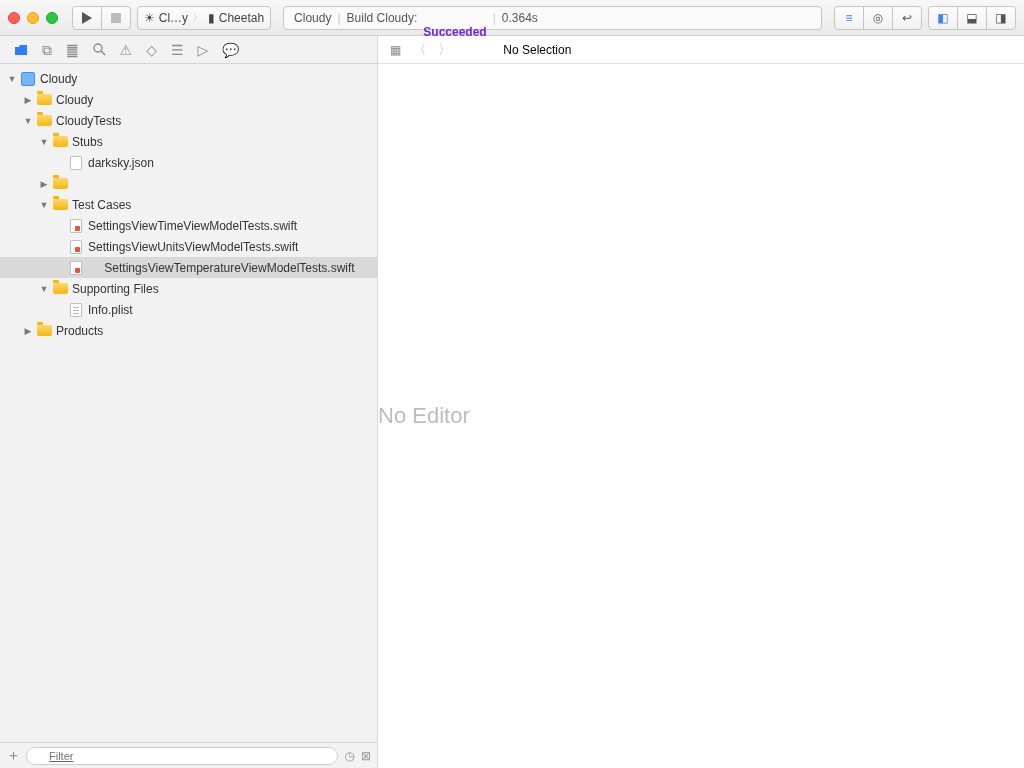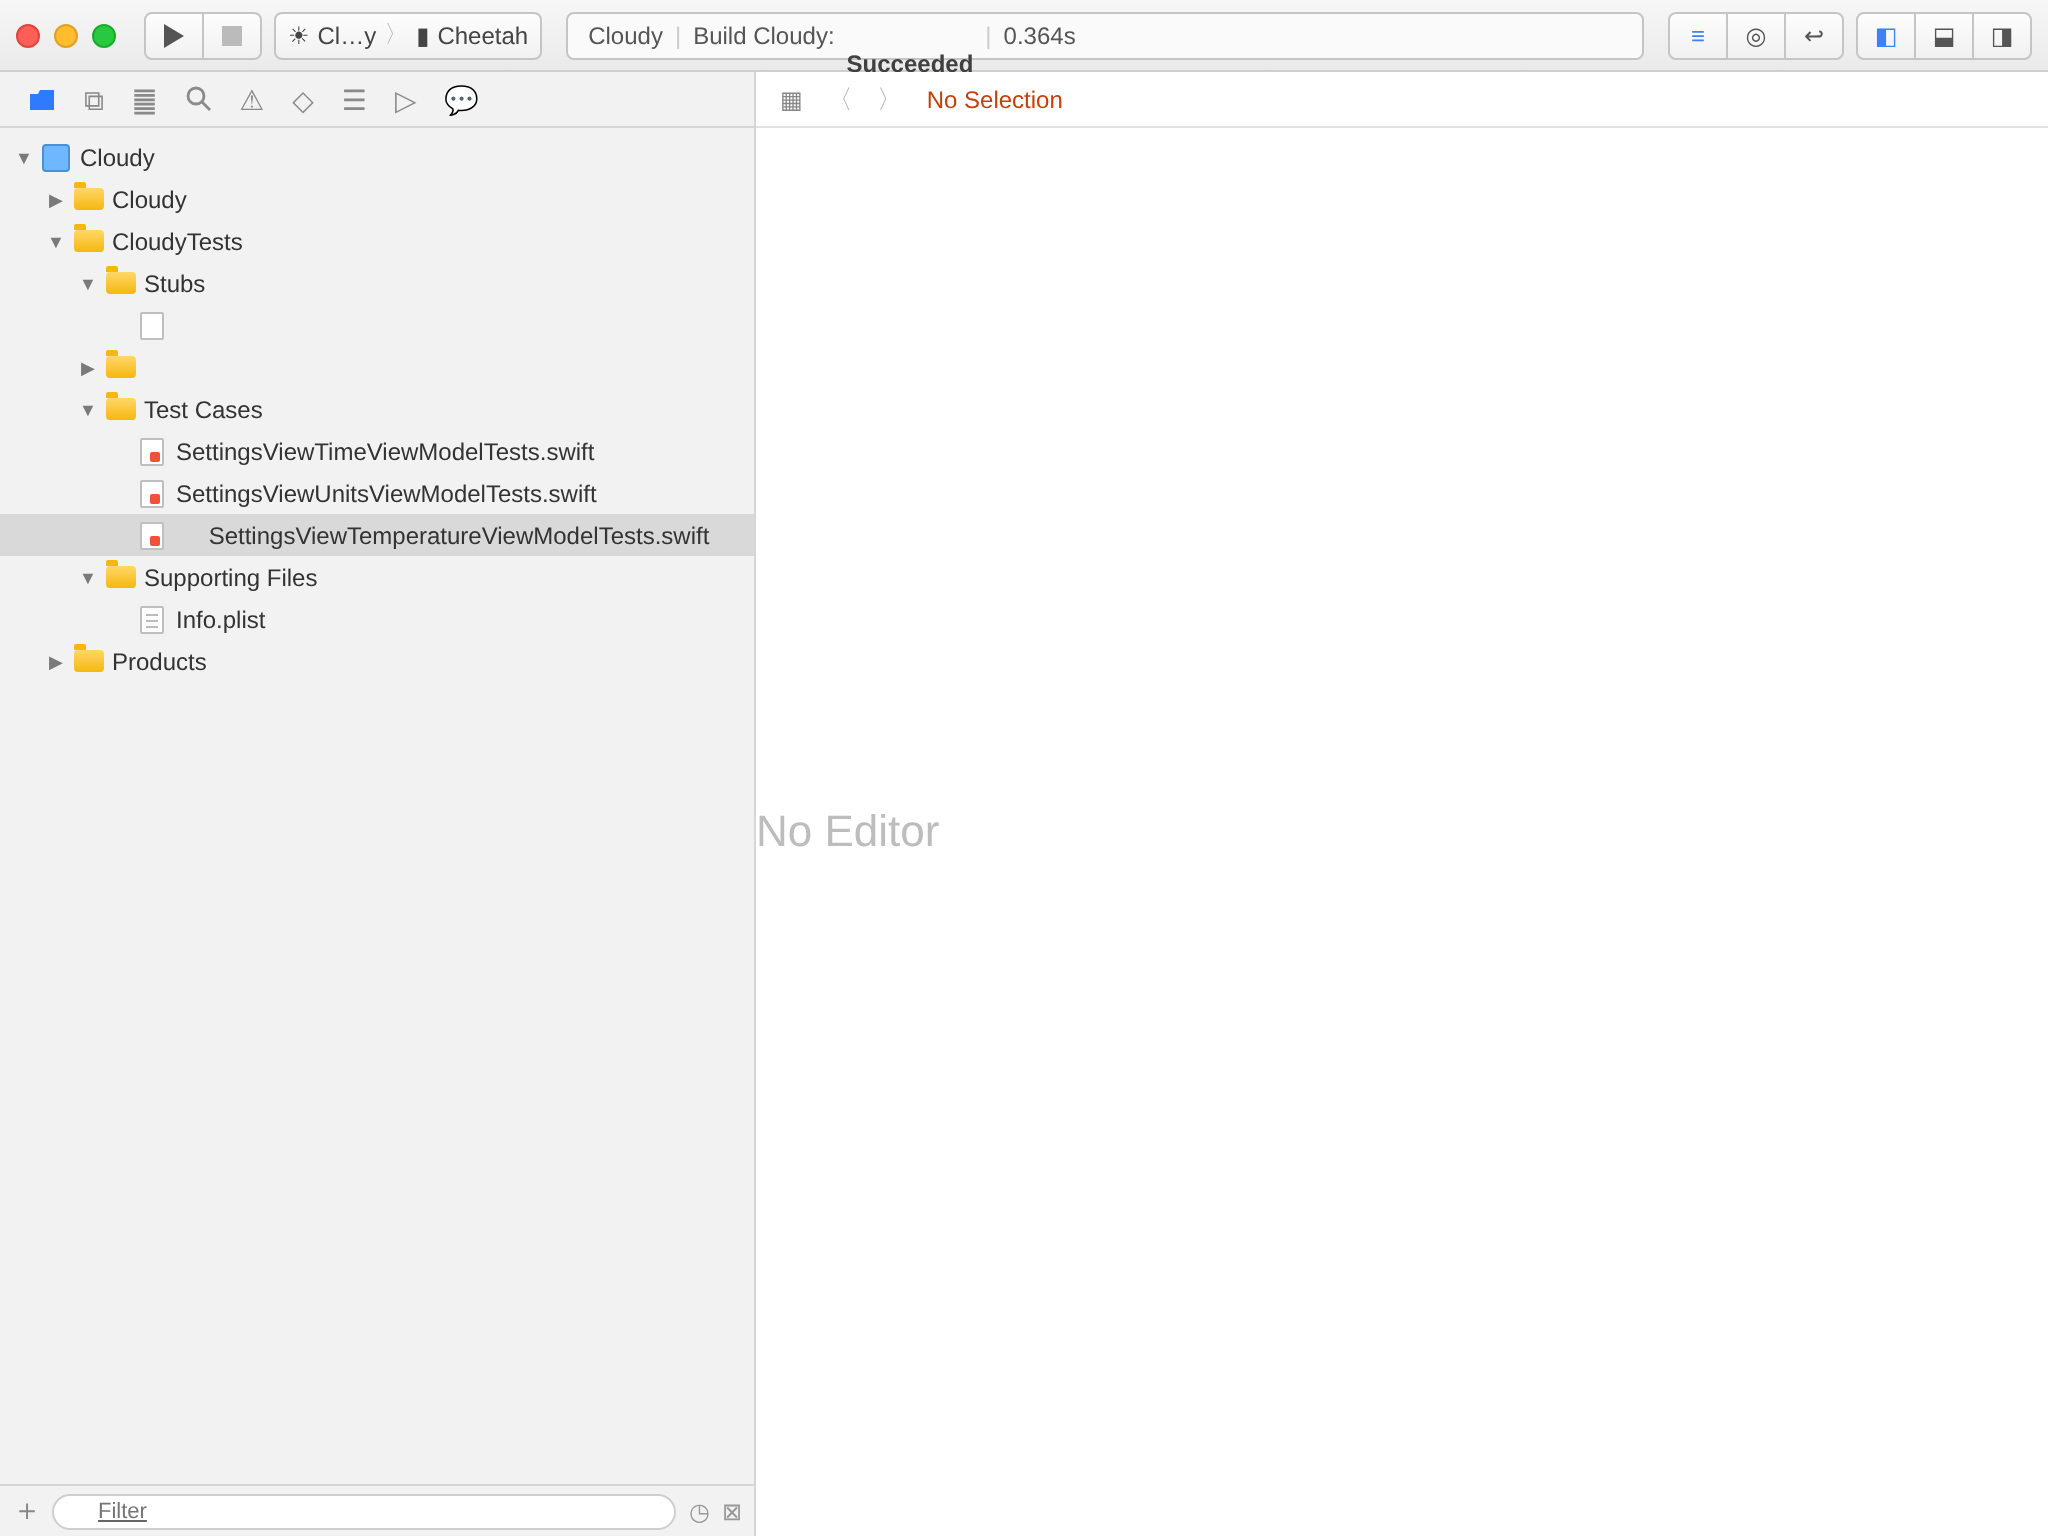--- a/index.html
+++ b/index.html
@@ -29,21 +29,21 @@
   .tb-seg .tb-btn:first-child{border-radius:4px 0 0 4px;margin-left:0;}
   .tb-seg .tb-btn:last-child{border-radius:0 4px 4px 0;}
   .scheme { display:flex; align-items:center; gap:4px; font-size:12px; color:#444;}
   .scheme .sep{color:#bbb;}
   .activity {
     flex:1; height:24px; border:1px solid #c5c5c5; border-radius:4px;
     background:#fafafa; display:flex; align-items:center; padding:0 10px;
     font-size:12px; color:#555; gap:6px; margin: 0 6px;
     min-width: 200px;
   }
-  .activity .strong{color:#404040;font-weight:600;margin-top:28px;}
+  .activity .strong{color:#6d28d9;font-weight:600;margin-top:28px;}
   .activity .pipe{color:#ccc;}
   .tb-btn .blue{color:#3b82f6;}
 
   
   .layout { display:flex; height: calc(768px - 36px); }
   .navigator { width: 378px; border-right:1px solid #d6d6d6; background:#f2f2f2; display:flex; flex-direction:column;}
   .nav-tabs {
     height: 28px; display:flex; align-items:center; gap:14px;
     padding:0 14px; border-bottom:1px solid #d6d6d6; color:#8a8a8a;
   }
@@ -204,20 +204,21 @@
           <span class="ico">
             <div class="folder"></div>
           </span>
           <span class="label">Stubs</span>
         </div>
         <div class="row ind3">
           <span class="disclosure"></span>
           <span class="ico">
             <div class="file json"></div>
           </span>
+          <span class="label">darksky.json</span>
         </div>
         <div class="row ind2">
           <span class="disclosure">▶</span>
           <span class="ico">
             <div class="folder"></div>
           </span>
         </div>
         <div class="row ind2">
           <span class="disclosure">▼</span>
           <span class="ico">
@@ -277,20 +278,20 @@
         <span>⊠</span>
       </div>
     </div>
   </div>
 
   <div class="editor">
     <div class="jumpbar">
       <span>▦</span>
       <span class="chev">〈</span>
       <span class="chev">〉</span>
-      <span style="color:#c2410c;">No Selection</span>
+      <span style="color:#000000;margin-left:40px;">No Selection</span>
     </div>
     <div class="blank">
       <div class="blank-label">No Editor</div>
     </div>
   </div>
 
 </div>
 
 </body></html>

